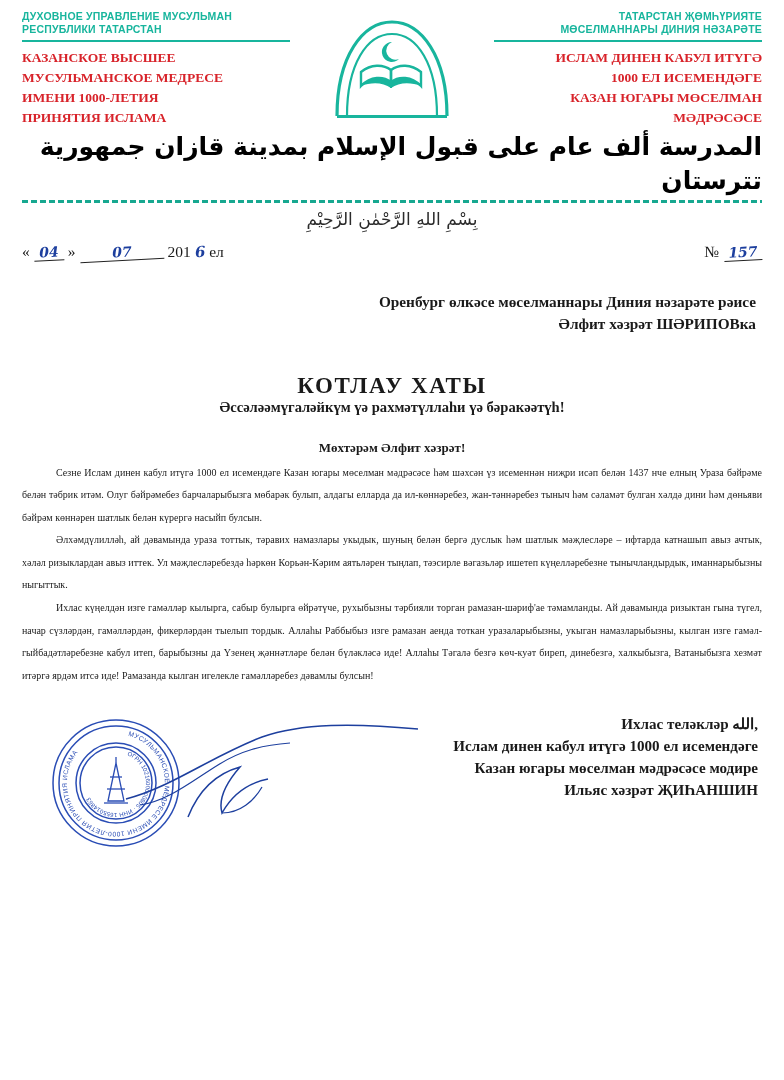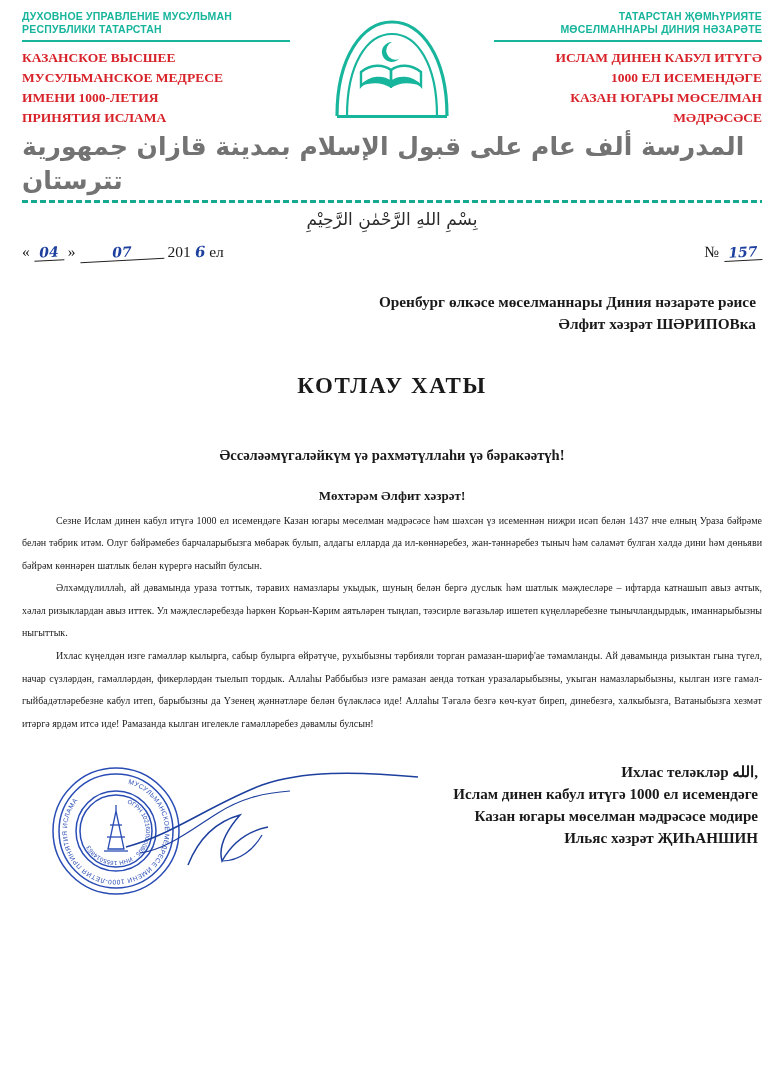--- a/index.html
+++ b/index.html
@@ -69,24 +69,24 @@
 
   .emblem {
     width: 122px;
     height: 110px;
     position: relative;
   }
 
   
   .arabic-title {
     margin-top: 2px;
-    text-align: left;
+    text-align: right;
     font-size: 25px;
     line-height: 34px;
-    color: #737373;
+    color: #000000;
     font-family: "DejaVu Sans", sans-serif;
     direction: rtl;
     font-weight: 600;
   }
   .green-divider {
     margin: 2px 0 0 0;
     height: 3px;
     background: repeating-linear-gradient(90deg, #17a890 0 6px, #ffffff 6px 9px);
   }
 
@@ -156,21 +156,20 @@
 
   .doc-title {
     margin-top: 38px;
     text-align: center;
     font-size: 23px;
     letter-spacing: 1.6px;
     font-weight: 700;
   }
 
   .greeting {
-    margin-top: 48px;
     text-align: center;
     font-size: 14.6px;
     font-weight: 700;
   }
   .salutation {
     margin-top: 24px;
     text-align: center;
     font-size: 13px;
     font-weight: 700;
   }

